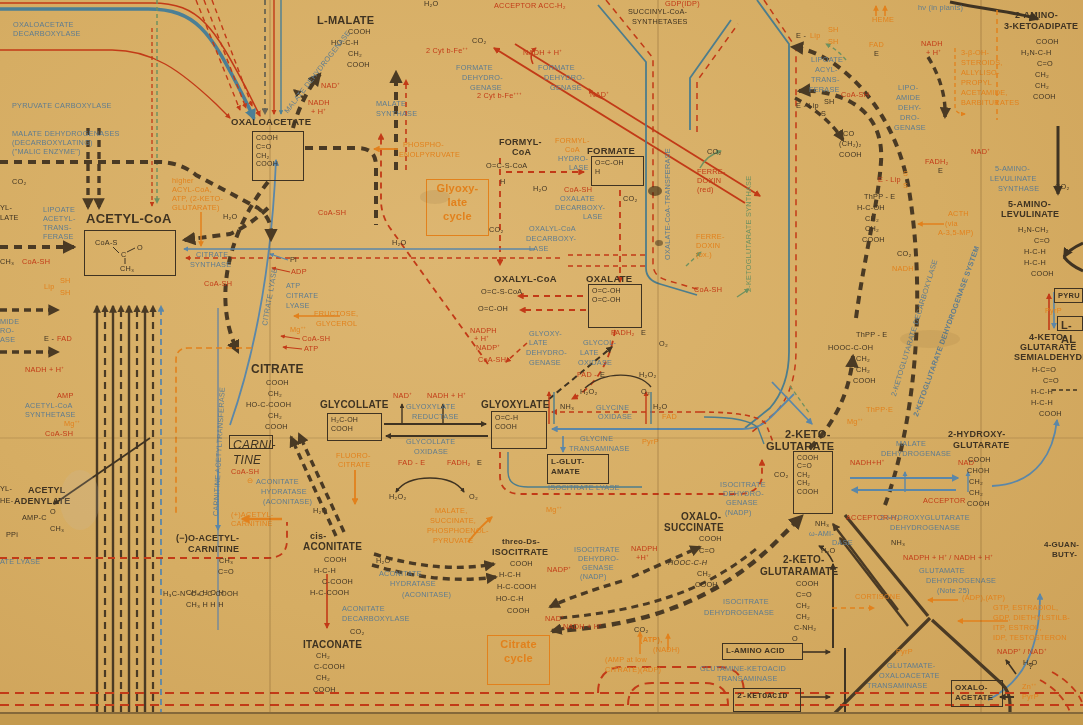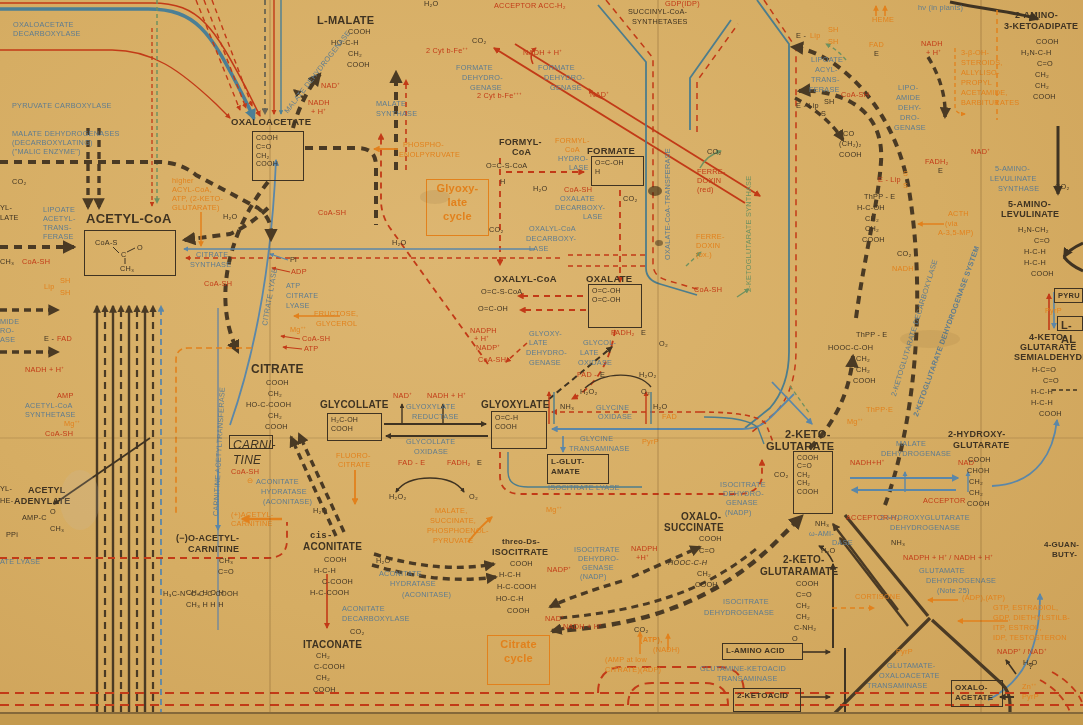--- a/index.html
+++ b/index.html
@@ -301,21 +301,21 @@
       <span class="lb" style="left: 263px; top: 498px; color: rgb(94, 124, 144);">(ACONITASE)</span>
       <span class="lb" style="left: 336px; top: 452px; color: rgb(226, 129, 28);">FLUORO-</span>
       <span class="lb" style="left: 338px; top: 461px; color: rgb(226, 129, 28);">CITRATE</span>
       <span class="lb" style="left: 313px; top: 507px; color: rgb(63, 51, 34);">H₂O</span>
       <span class="lb" style="left: 251px; top: 363px; color: rgb(63, 51, 34); font-size: 12px; font-weight: bold;">CITRATE</span>
       <span class="lb" style="left: 266px; top: 379px; color: rgb(63, 51, 34);">COOH</span>
       <span class="lb" style="left: 268px; top: 390px; color: rgb(63, 51, 34);">CH₂</span>
       <span class="lb" style="left: 246px; top: 401px; color: rgb(63, 51, 34);">HO-C-COOH</span>
       <span class="lb" style="left: 268px; top: 412px; color: rgb(63, 51, 34);">CH₂</span>
       <span class="lb" style="left: 265px; top: 423px; color: rgb(63, 51, 34);">COOH</span>
-      <span class="lb" style="left: 310px; top: 532px; color: rgb(63, 51, 34); font-size: 9px; font-weight: bold; font-family: Liberation Mono, monospace;">cis-</span>
+      <span class="lb" style="left: 310px; top: 532px; color: rgb(63, 51, 34); font-size: 9px; font-weight: bold;">cis-</span>
       <span class="lb" style="left: 303px; top: 542px; color: rgb(63, 51, 34); font-size: 10px; font-weight: bold;">ACONITATE</span>
       <span class="lb" style="left: 324px; top: 556px; color: rgb(63, 51, 34);">COOH</span>
       <span class="lb" style="left: 314px; top: 567px; color: rgb(63, 51, 34);">H-C-H</span>
       <span class="lb" style="left: 322px; top: 578px; color: rgb(63, 51, 34);">C-COOH</span>
       <span class="lb" style="left: 310px; top: 589px; color: rgb(63, 51, 34);">H-C-COOH</span>
       <span class="lb" style="left: 376px; top: 557px; color: rgb(63, 51, 34);">H₂O</span>
       <span class="lb" style="left: 379px; top: 570px; color: rgb(94, 124, 144);">ACONITATE</span>
       <span class="lb" style="left: 390px; top: 580px; color: rgb(94, 124, 144);">HYDRATASE</span>
       <span class="lb" style="left: 402px; top: 591px; color: rgb(94, 124, 144);">(ACONITASE)</span>
       <span class="lb" style="left: 342px; top: 605px; color: rgb(94, 124, 144);">ACONITATE</span>
@@ -654,21 +654,21 @@
         <span>CARNI-</span>
         <span>TINE</span>
       </div>
       <div class="bx" style="left: 547px; top: 454px; width: 62px; height: 30px; border-color: rgb(63, 51, 34); color: rgb(63, 51, 34); font-size: 8px; font-weight: bold;">
         <span>L-GLUT-</span>
         <span>AMATE</span>
       </div>
       <div class="bx" style="left: 722px; top: 643px; width: 81px; height: 17px; border-color: rgb(63, 51, 34); color: rgb(63, 51, 34); font-size: 8px; font-weight: bold;">
         <span>L-AMINO ACID</span>
       </div>
-      <div class="bx" style="left: 733px; top: 688px; width: 68px; height: 24px; border-color: rgb(63, 51, 34); color: rgb(63, 51, 34); font-size: 8px; font-weight: bold;">
+      <div class="bx" style="left: 733px; top: 688px; width: 68px; height: 24px; border-color: rgb(63, 51, 34); color: rgb(63, 51, 34); font-size: 8px; font-weight: bold; font-family: Liberation Mono, monospace;">
         <span>2-KETOACID</span>
       </div>
       <div class="bx" style="left: 951px; top: 680px; width: 52px; height: 27px; border-color: rgb(63, 51, 34); color: rgb(63, 51, 34); font-size: 8px; font-weight: bold;">
         <span>OXALO-</span>
         <span>ACETATE</span>
       </div>
       <div class="bx" style="left: 1054px; top: 288px; width: 29px; height: 15px; border-color: rgb(63, 51, 34); color: rgb(63, 51, 34); font-size: 7.5px; font-weight: bold;">
         <span>PYRU</span>
       </div>
       <div class="bx" style="left: 1057px; top: 316px; width: 26px; height: 15px; border-color: rgb(63, 51, 34); color: rgb(63, 51, 34); font-size: 11px; font-weight: bold;">

